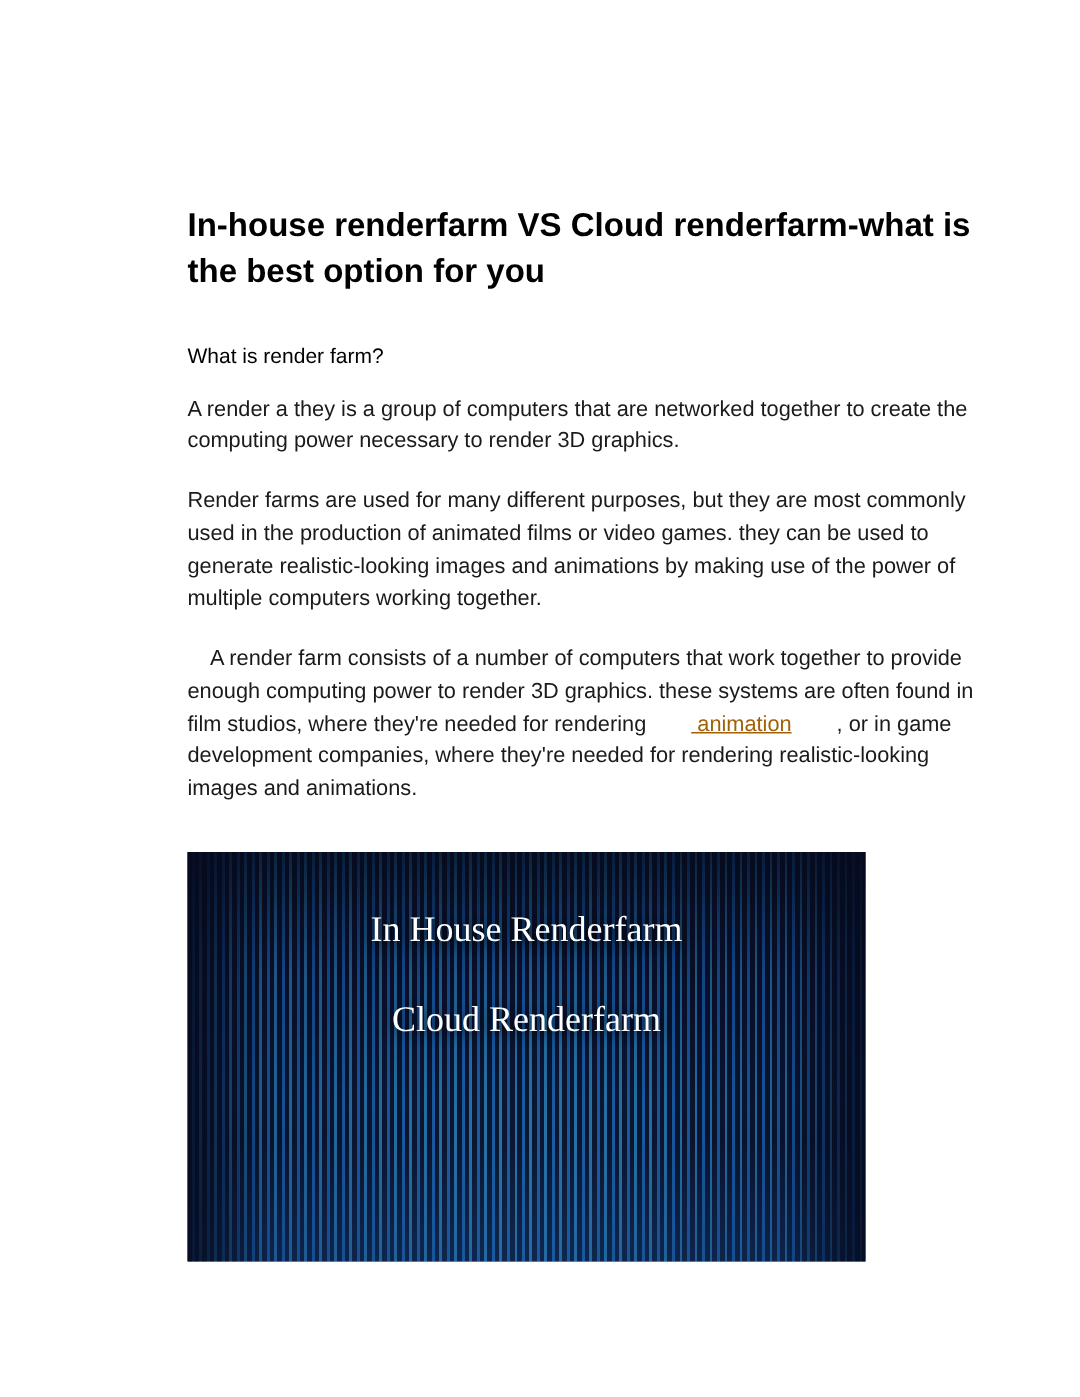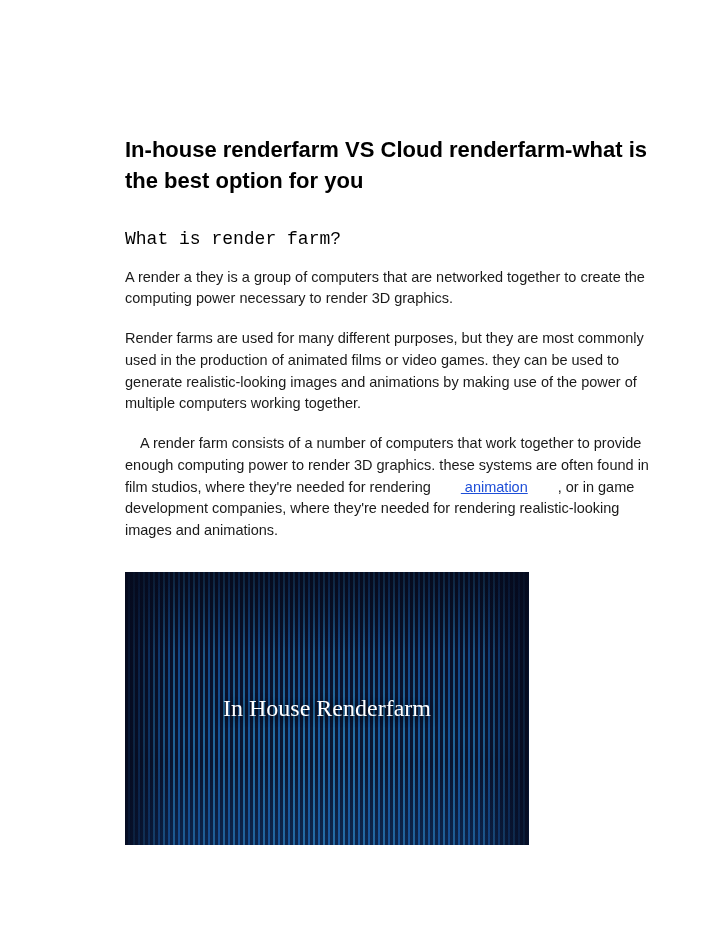--- a/index.html
+++ b/index.html
@@ -15,45 +15,44 @@
       padding: 90px 80px 40px 80px;
       color: #000000;
     }
     .title {
       font-size: 22px;
       font-weight: bold;
       line-height: 1.4;
       margin-bottom: 32px;
     }
     .subheading {
-      font-size: 18px;
+      font-size: 14px;
       margin-bottom: 18px;
-      font-family: Liberation Mono, monospace;
     }
     .paragraph {
       font-size: 14.5px;
       line-height: 1.5;
       margin-bottom: 18px;
       color: #1a1a1a;
     }
     .link {
-      color: #1d4ed8;
+      color: #a16207;
       text-decoration: underline;
     }
     .hero-image {
-      width: 404px;
+      width: 452px;
       height: 273px;
       margin-top: 30px;
       background: linear-gradient(180deg, #0a1530 0%, #081028 30%, #0a2545 60%, #0a1530 100%);
       position: relative;
       overflow: hidden;
       display: flex;
       flex-direction: column;
       align-items: center;
-      justify-content: center;
+      justify-content: flex-start;
     }
     .hero-image::before {
       content: "";
       position: absolute;
       inset: 0;
       background:
         repeating-linear-gradient(90deg,
           rgba(10,15,40,0.9) 0px,
           rgba(10,15,40,0.9) 3px,
           rgba(30,120,220,0.6) 3px,
@@ -106,14 +105,15 @@
 
 <p class="paragraph">Render farms are used for many different purposes, but they are most commonly used in the production of animated films or video games. they can be used to generate realistic-looking images and animations by making use of the power of multiple computers working together.</p>
 
 <p class="paragraph">
   <span>A render farm consists of a number of computers that work together to provide enough computing power to render 3D graphics. these systems are often found in film studios, where they're needed for rendering</span><a href="#" class="link"> animation</a><span>, or in game development companies, where they're needed for rendering realistic-looking images and animations.</span>
 </p>
 
 <div class="hero-image">
   <div class="hero-text">
     <div>In House Renderfarm</div>
+    <div>Cloud Renderfarm</div>
   </div>
 </div>
 
 </body></html>

